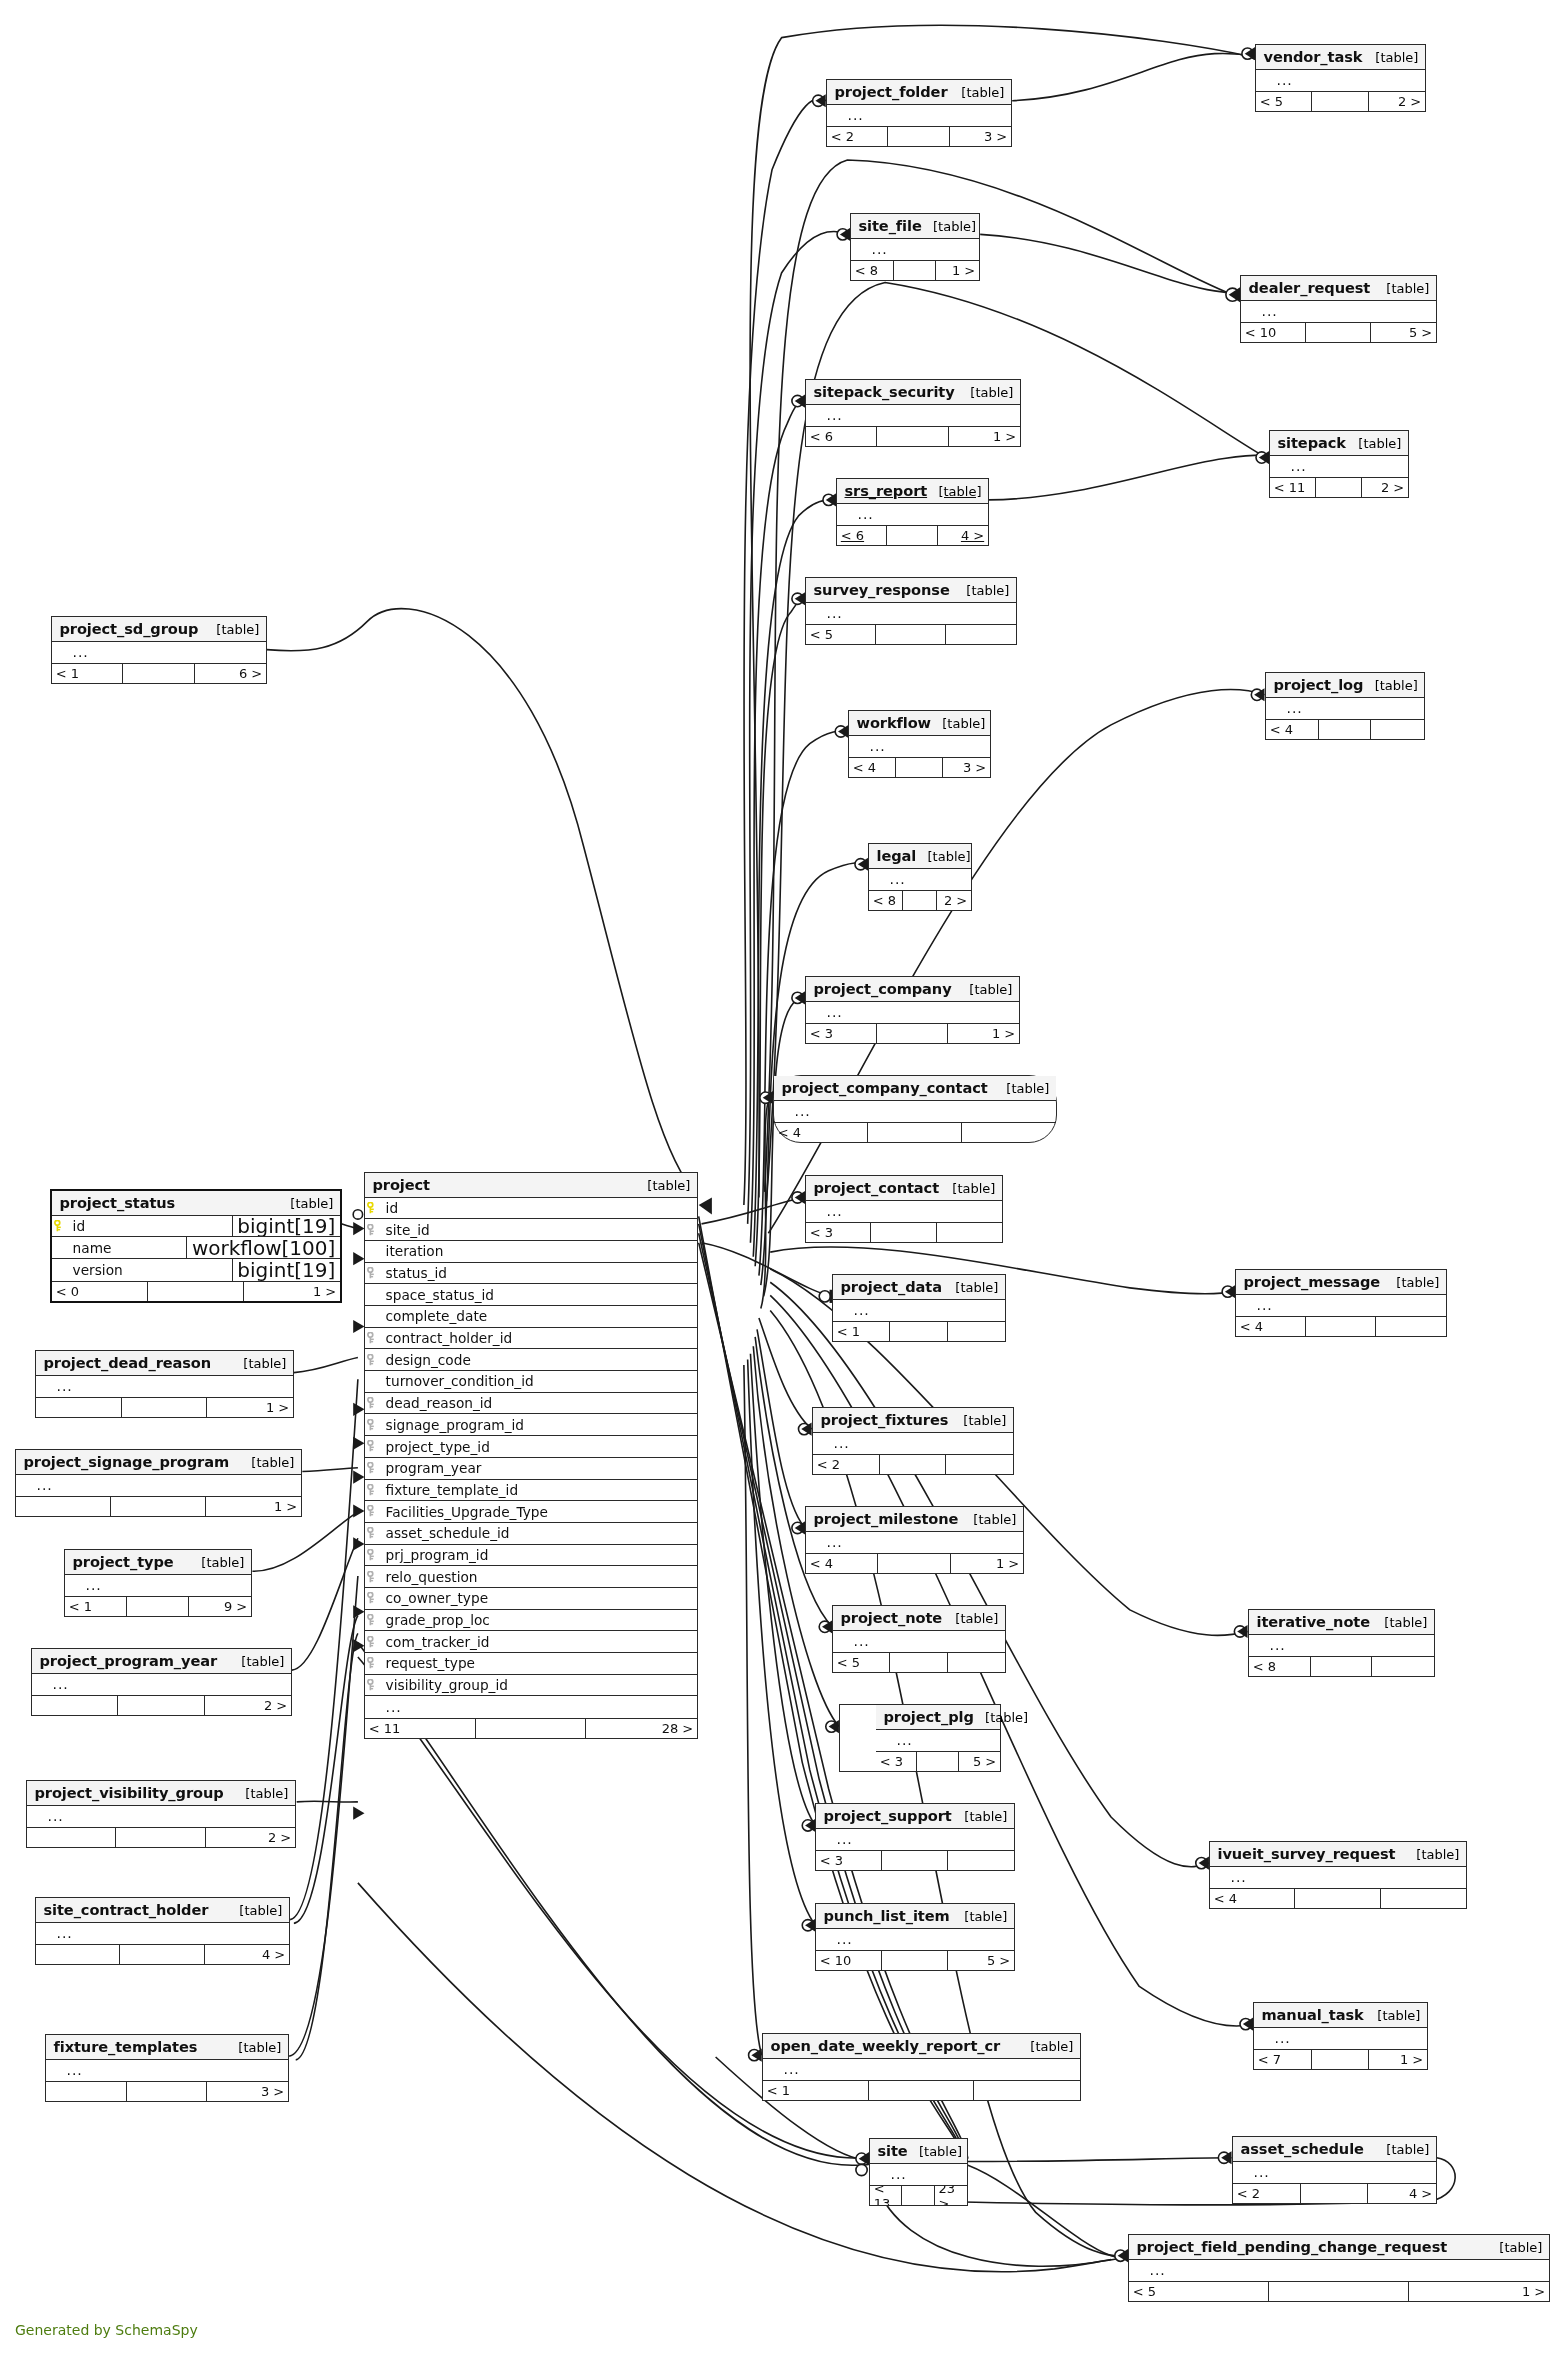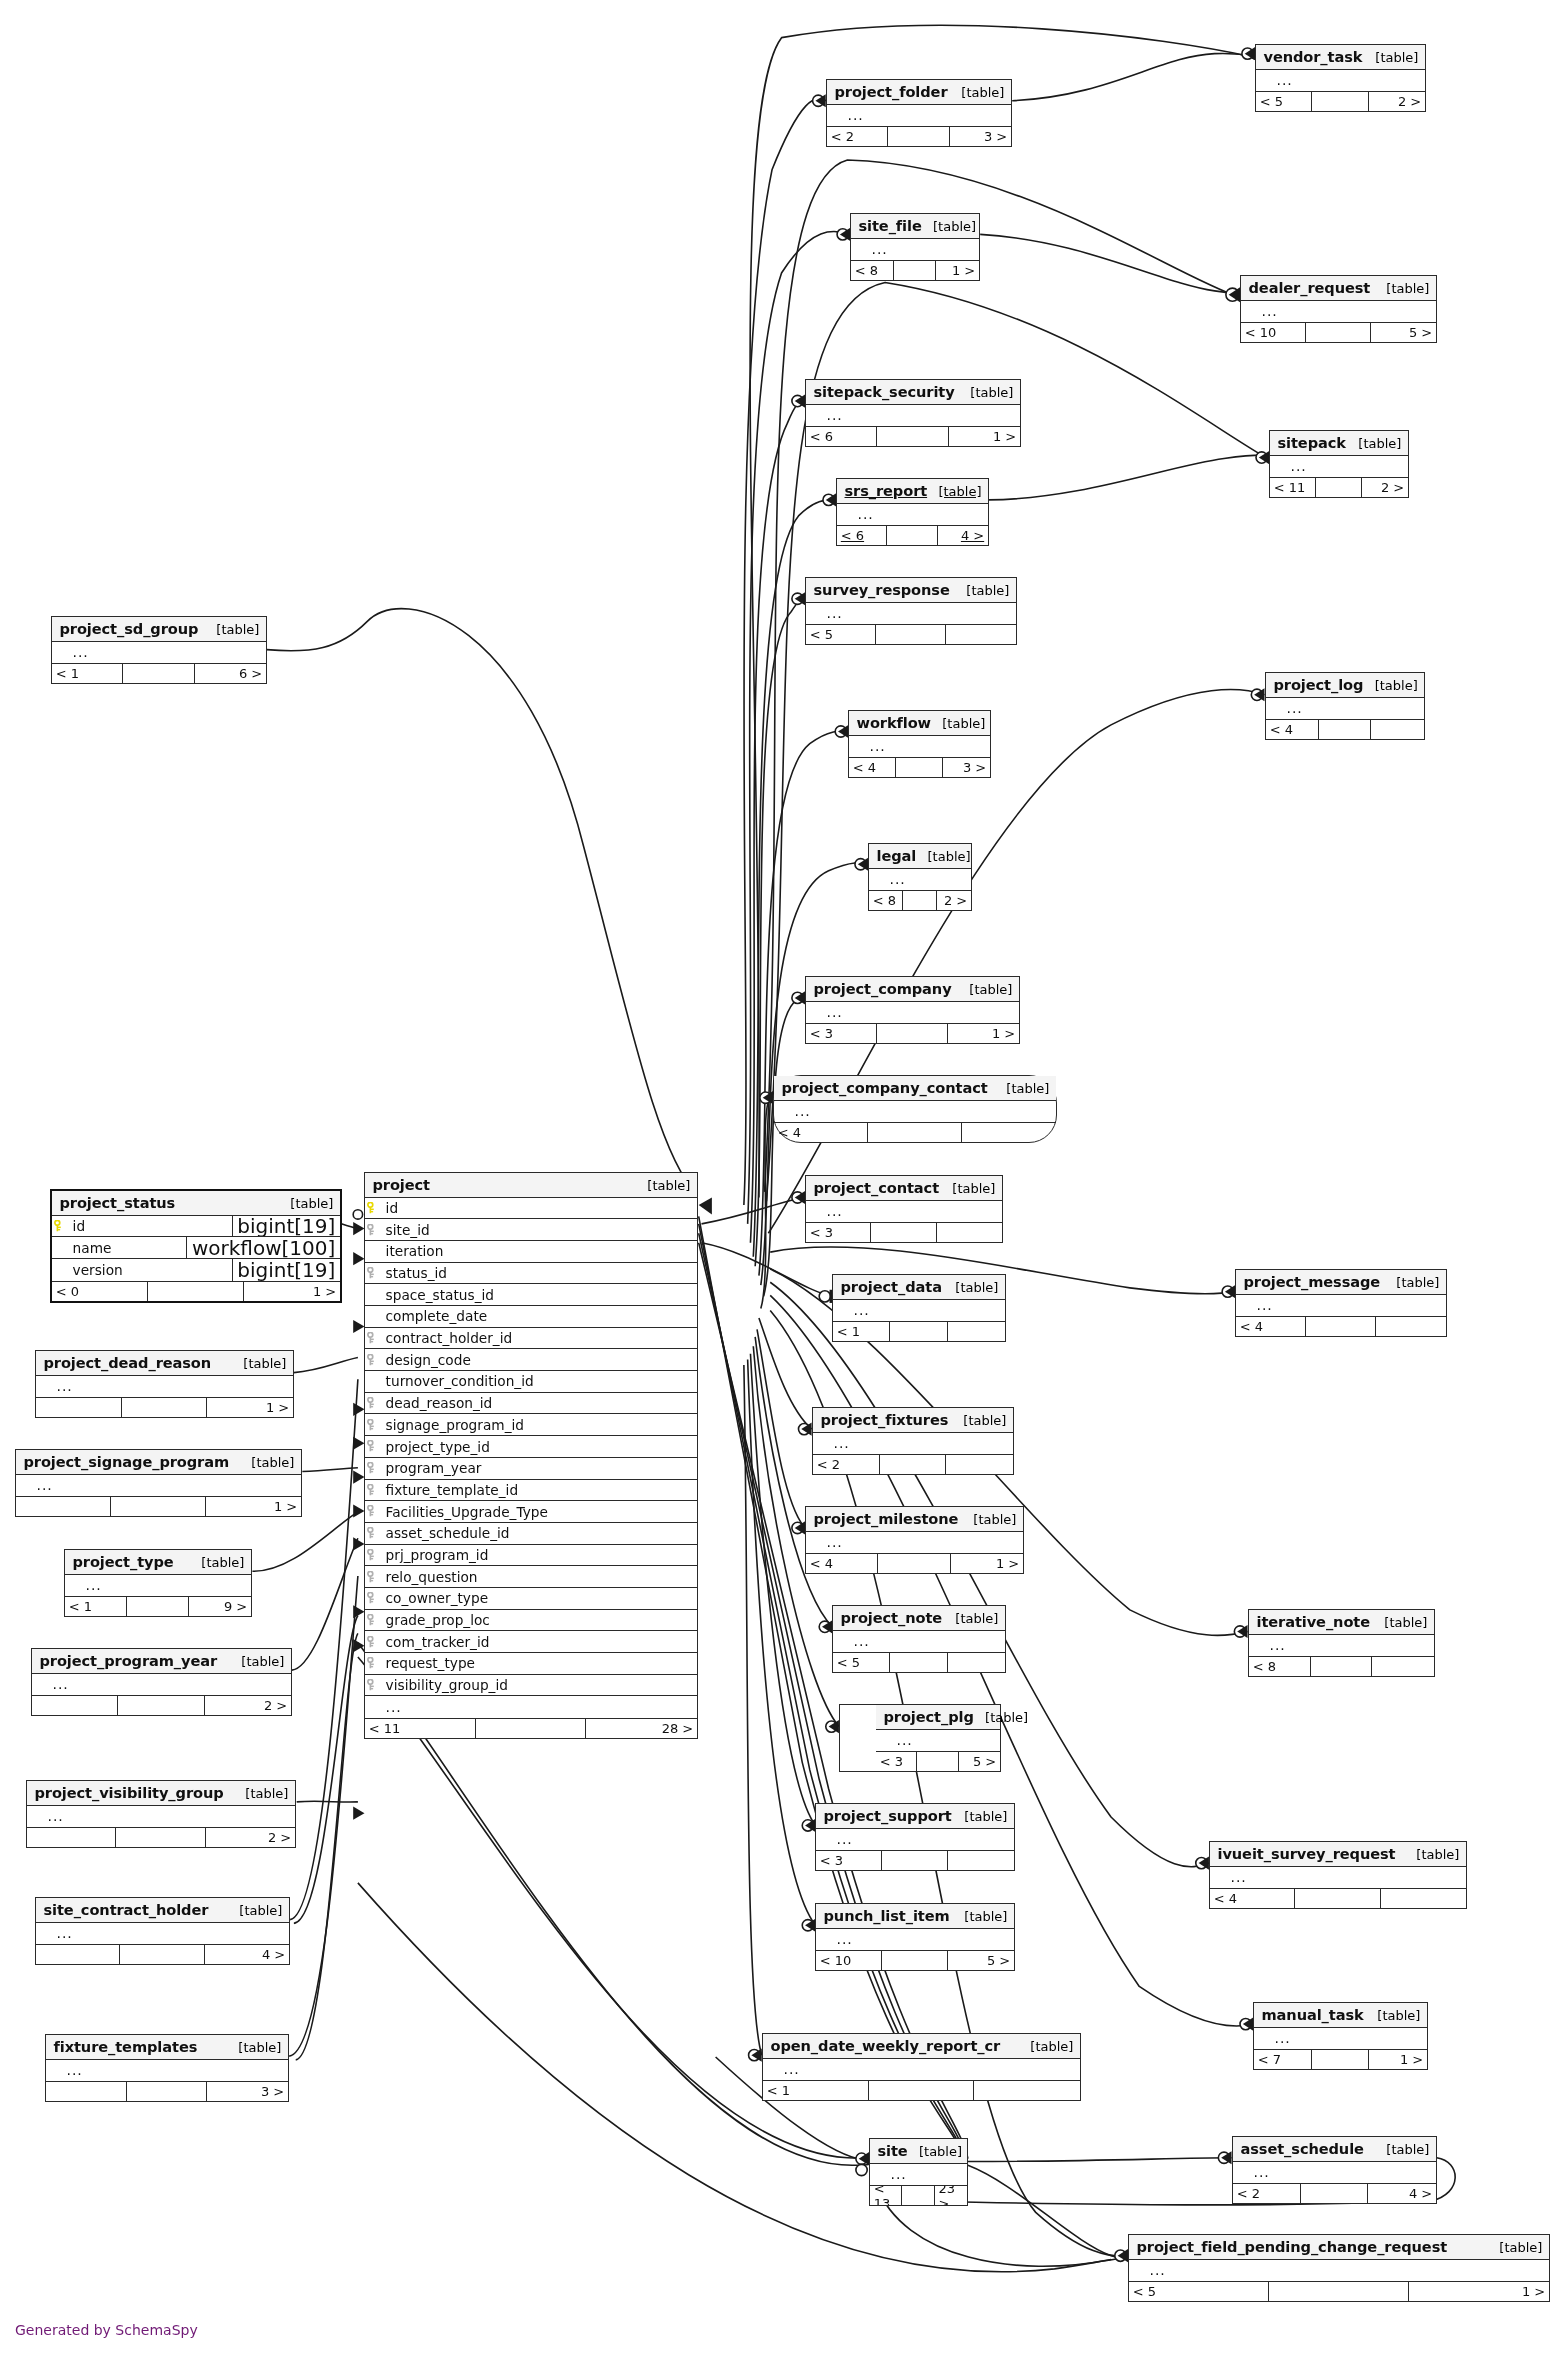--- a/index.html
+++ b/index.html
@@ -133,21 +133,21 @@
     overflow: hidden;
   }
   .tbl .foot .fcell:last-child { border-right: none; }
   .tbl .foot .fcell.right { justify-content: flex-end; }
 
   .credit {
     position: absolute;
     left: 15px;
     top: 2322px;
     font-size: 14px;
-    color: #701a75;
+    color: #4d7c0f;
     z-index: 4;
     font-family: "DejaVu Sans", "Liberation Sans", sans-serif;
   }
 </style>
 </head>
 <body>
 
 <div id="canvas">
 
   <svg id="edge-layer" viewBox="0 0 1661 2510" width="1564" height="2363">

